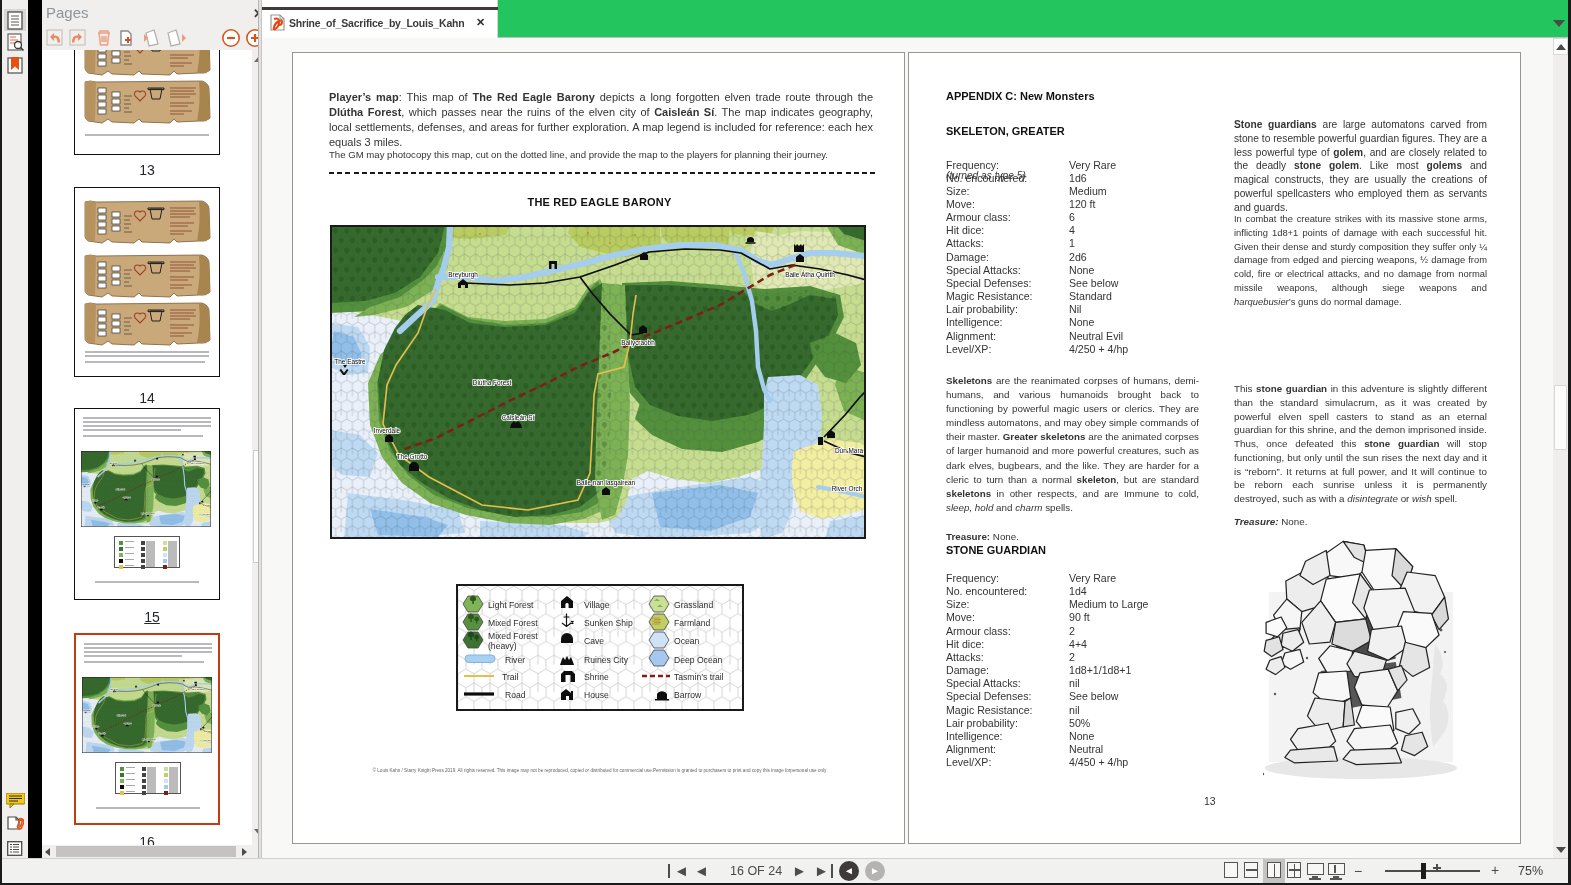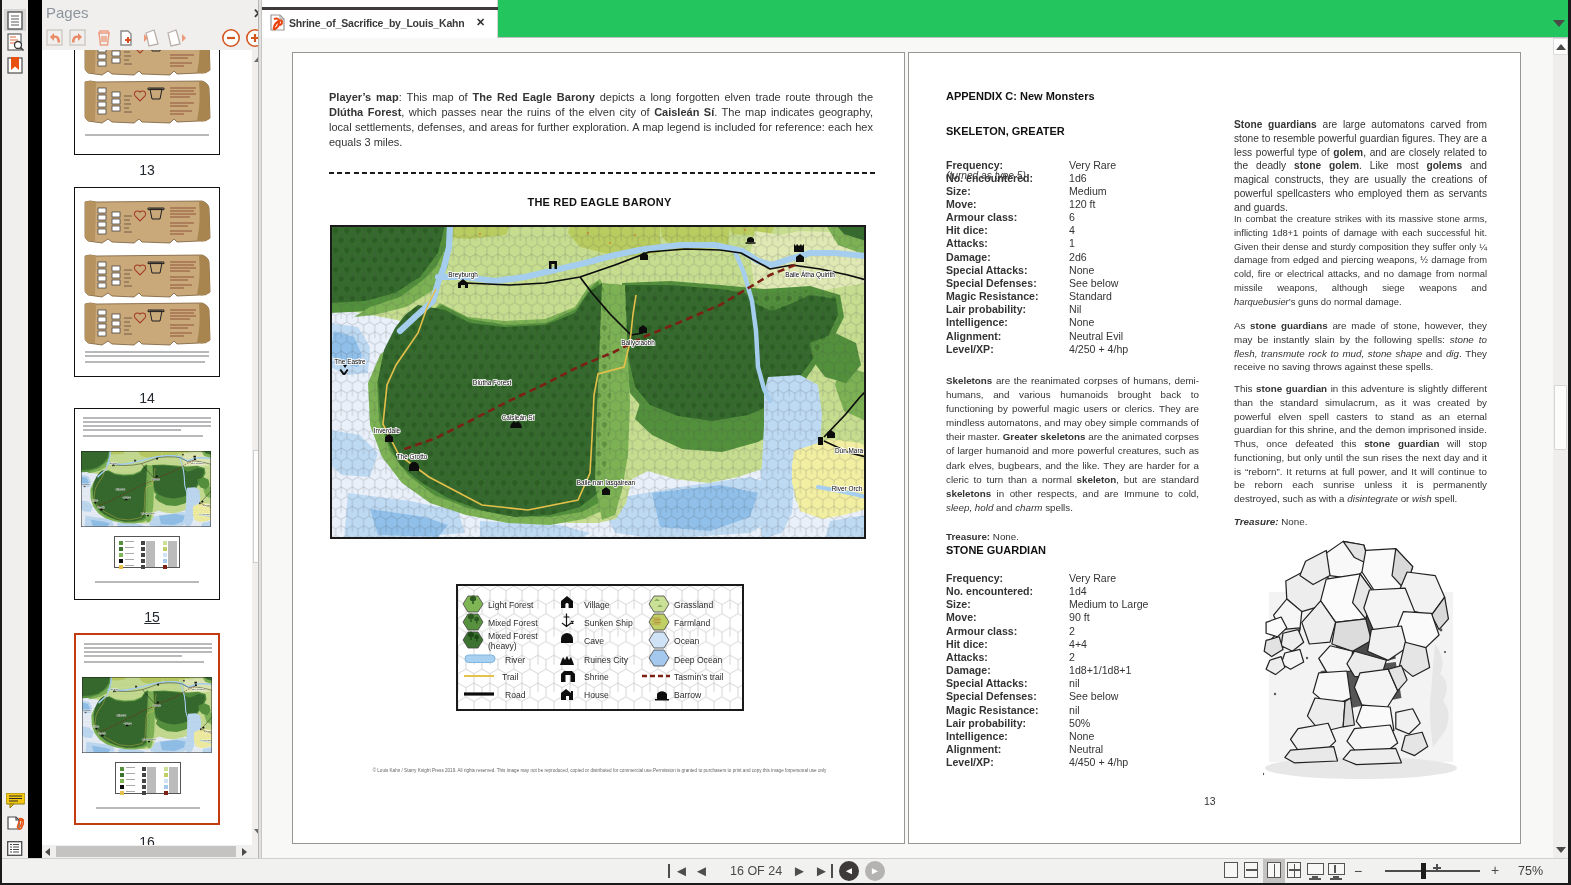--- a/index.html
+++ b/index.html
@@ -58,21 +58,21 @@
   #ltitle { left:0; top:512px; width:613px; text-align:center; font-size:11px; font-weight:bold; color:#111;}
   #legendbox { left:163px; top:531px; width:288px; height:127px; border:2px solid #1a1a1a; background:#fff;}
   #copyr { left:60px; top:715px; width:493px; text-align:center; font-size:4.6px; color:#666; white-space:nowrap; }
   #pnumL { left:0; top:744px; width:613px; text-align:center; font-size:10.5px; color:#333;}
 
   
   .colL { left:37px; width:253px; }
   .colR { left:325px; width:253px; }
   .h1 { font-size:11px; font-weight:bold; color:#111;}
   .stat { font-size:10.6px; color:#343434; line-height:13.15px;}
-  .stat b.lab { font-weight:bold; display:inline-block; width:123px;}
+  .stat b.lab { font-weight:normal; display:inline-block; width:123px;}
   .jpara { font-size:9.8px; line-height:14.1px; text-align:justify; color:#343434;}
   .colR.jpara { line-height:13.75px; }
 </style>
 </head>
 <body>
 <svg width="0" height="0" style="position:absolute">
 <defs>
 <pattern id="hexp" width="11.2" height="19.4" patternUnits="userSpaceOnUse">
   <g fill="none" stroke="#44474a" stroke-opacity="0.4" stroke-width="0.55">
     <path d="M5.6,0 L11.2,3.23 L11.2,9.7 L5.6,12.93 L0,9.7 L0,3.23 Z"></path>
@@ -377,20 +377,21 @@
         <path d="M1,1 l9,0 l4,4 l0,11 l-13,0 z" fill="#fff" stroke="#9a9896" stroke-width="1.2"></path>
         <path d="M10,1 l0,4 l4,0" fill="none" stroke="#9a9896" stroke-width="1"></path>
         <path d="M4,5 q5,-2 5,3 q0,5 -4,7 q-2,1 -1,-2 q1,-4 5,-6 q3,-1.5 3,1 q0,3 -3,3" fill="none" stroke="#e8430f" stroke-width="2"></path>
       </svg>
   <div class="abs" id="tabtitle">Shrine_of_Sacrifice_by_Louis_Kahn</div>
     <div class="abs" id="tabclose">✕</div>
   </div>
   <div class="abs" id="viewer" style="left:0;top:38px;width:1291px;height:820px;">
     <div class="abs page" id="pageL">
       <div class="abs doc" id="para1"><b>Player’s map</b>: This map of <b>The Red Eagle Barony</b> depicts a long forgotten elven trade route through the <b>Dlútha Forest</b>, which passes near the ruins of the elven city of <b>Caisleán Sí</b>. The map indicates geography, local settlements, defenses, and areas for further exploration. A map legend is included for reference: each hex equals 3 miles.</div>
+      <div class="abs doc" id="para2">The GM may photocopy this map, cut on the dotted line, and provide the map to the players for planning their journey.</div>
       <div class="abs" id="dashrule"></div>
       <div class="abs" id="mtitle">THE RED EAGLE BARONY</div>
       <div class="abs" id="mapbox"><svg width="536" height="314">
             <use href="#mapsym"></use>
           </svg></div>
       <div class="abs" id="legendbox">
           <svg width="284" height="123" style="position:absolute;left:0;top:0">
         <rect x="0" y="0" width="284" height="123" fill="url(#hexl)"></rect>
         <g stroke="#444" stroke-width="0.8">
           <polygon points="10,10 20,10 25,18 20,26 10,26 5,18" fill="#7fb554"></polygon>
@@ -492,21 +493,20 @@
         <div><b class="lab">Special Defenses:</b>See below</div>
         <div><b class="lab">Magic Resistance:</b>nil</div>
         <div><b class="lab">Lair probability:</b>50%</div>
         <div><b class="lab">Intelligence:</b>None</div>
         <div><b class="lab">Alignment:</b>Neutral</div>
         <div><b class="lab">Level/XP:</b>4/450 + 4/hp</div>
       </div>
       <div class="abs" style="left:295px;top:742px;font-size:10.5px;color:#333;">13</div>
       <div class="abs jpara colR" style="top:65px;font-size:10.2px;"><b>Stone guardians</b> are large automatons carved from stone to resemble powerful guardian figures. They are a less powerful type of <b>golem</b>, and are closely related to the deadly <b>stone golem</b>. Like most <b>golems</b> and magical constructs, they are usually the creations of powerful spellcasters who employed them as servants and guards.</div>
       <div class="abs jpara colR" style="top:159px;font-size:9.4px;">In combat the creature strikes with its massive stone arms, inflicting 1d8+1 points of damage with each successful hit. Given their dense and sturdy composition they suffer only ¼ damage from edged and piercing weapons, ½ damage from cold, fire or electrical attacks, and no damage from normal missile weapons, although siege weapons and <i>harquebusier</i>’s guns do normal damage.</div>
-      <div class="abs jpara colR" style="top:266px;">As <b>stone guardians</b> are made of stone, however, they may be instantly slain by the following spells: <i>stone to flesh, transmute rock to mud, stone shape</i> and <i>dig</i>. They receive no saving throws against these spells.</div>
       <div class="abs jpara colR" style="top:329px;">This <b>stone guardian</b> in this adventure is slightly different than the standard simulacrum, as it was created by powerful elven spell casters to stand as an eternal guardian for this shrine, and the demon imprisoned inside. Thus, once defeated this <b>stone guardian</b> will stop functioning, but only until the sun rises the next day and it is “reborn”. It returns at full power, and It will continue to be reborn each sunrise unless it is permanently destroyed, such as with a <i>disintegrate</i> or <i>wish</i> spell.</div>
       <div class="abs jpara colR" style="top:462px;"><b><i>Treasure:</i></b> None.</div>
       <div class="abs" id="golembox" style="left:354px;top:481px;width:200px;height:272px;"><svg width="200" height="272" viewBox="0 0 200 272">
   <rect x="6" y="58" width="184" height="170" fill="#f3f3f3"></rect>
   <ellipse cx="98" cy="234" rx="96" ry="11" fill="#e7e7e7"></ellipse>
   <path d="M172,110 q12,16 5,30 q12,9 3,27 q10,12 2,30 l-12,16 q-5,-36 -2,-54 q2,-27 4,-49" fill="#e6e6e6"></path>
   <g stroke="#222" stroke-width="1.3" stroke-linejoin="round" transform="translate(1.2,2) scale(0.94,0.9)">
 
     <path d="M78,92 l52,-6 l10,50 l-48,14 l-16,-28 z" fill="#4a4a4a" stroke="none"></path>
     <path d="M60,150 l80,-10 l6,40 l-78,16 z" fill="#565656" stroke="none"></path>

